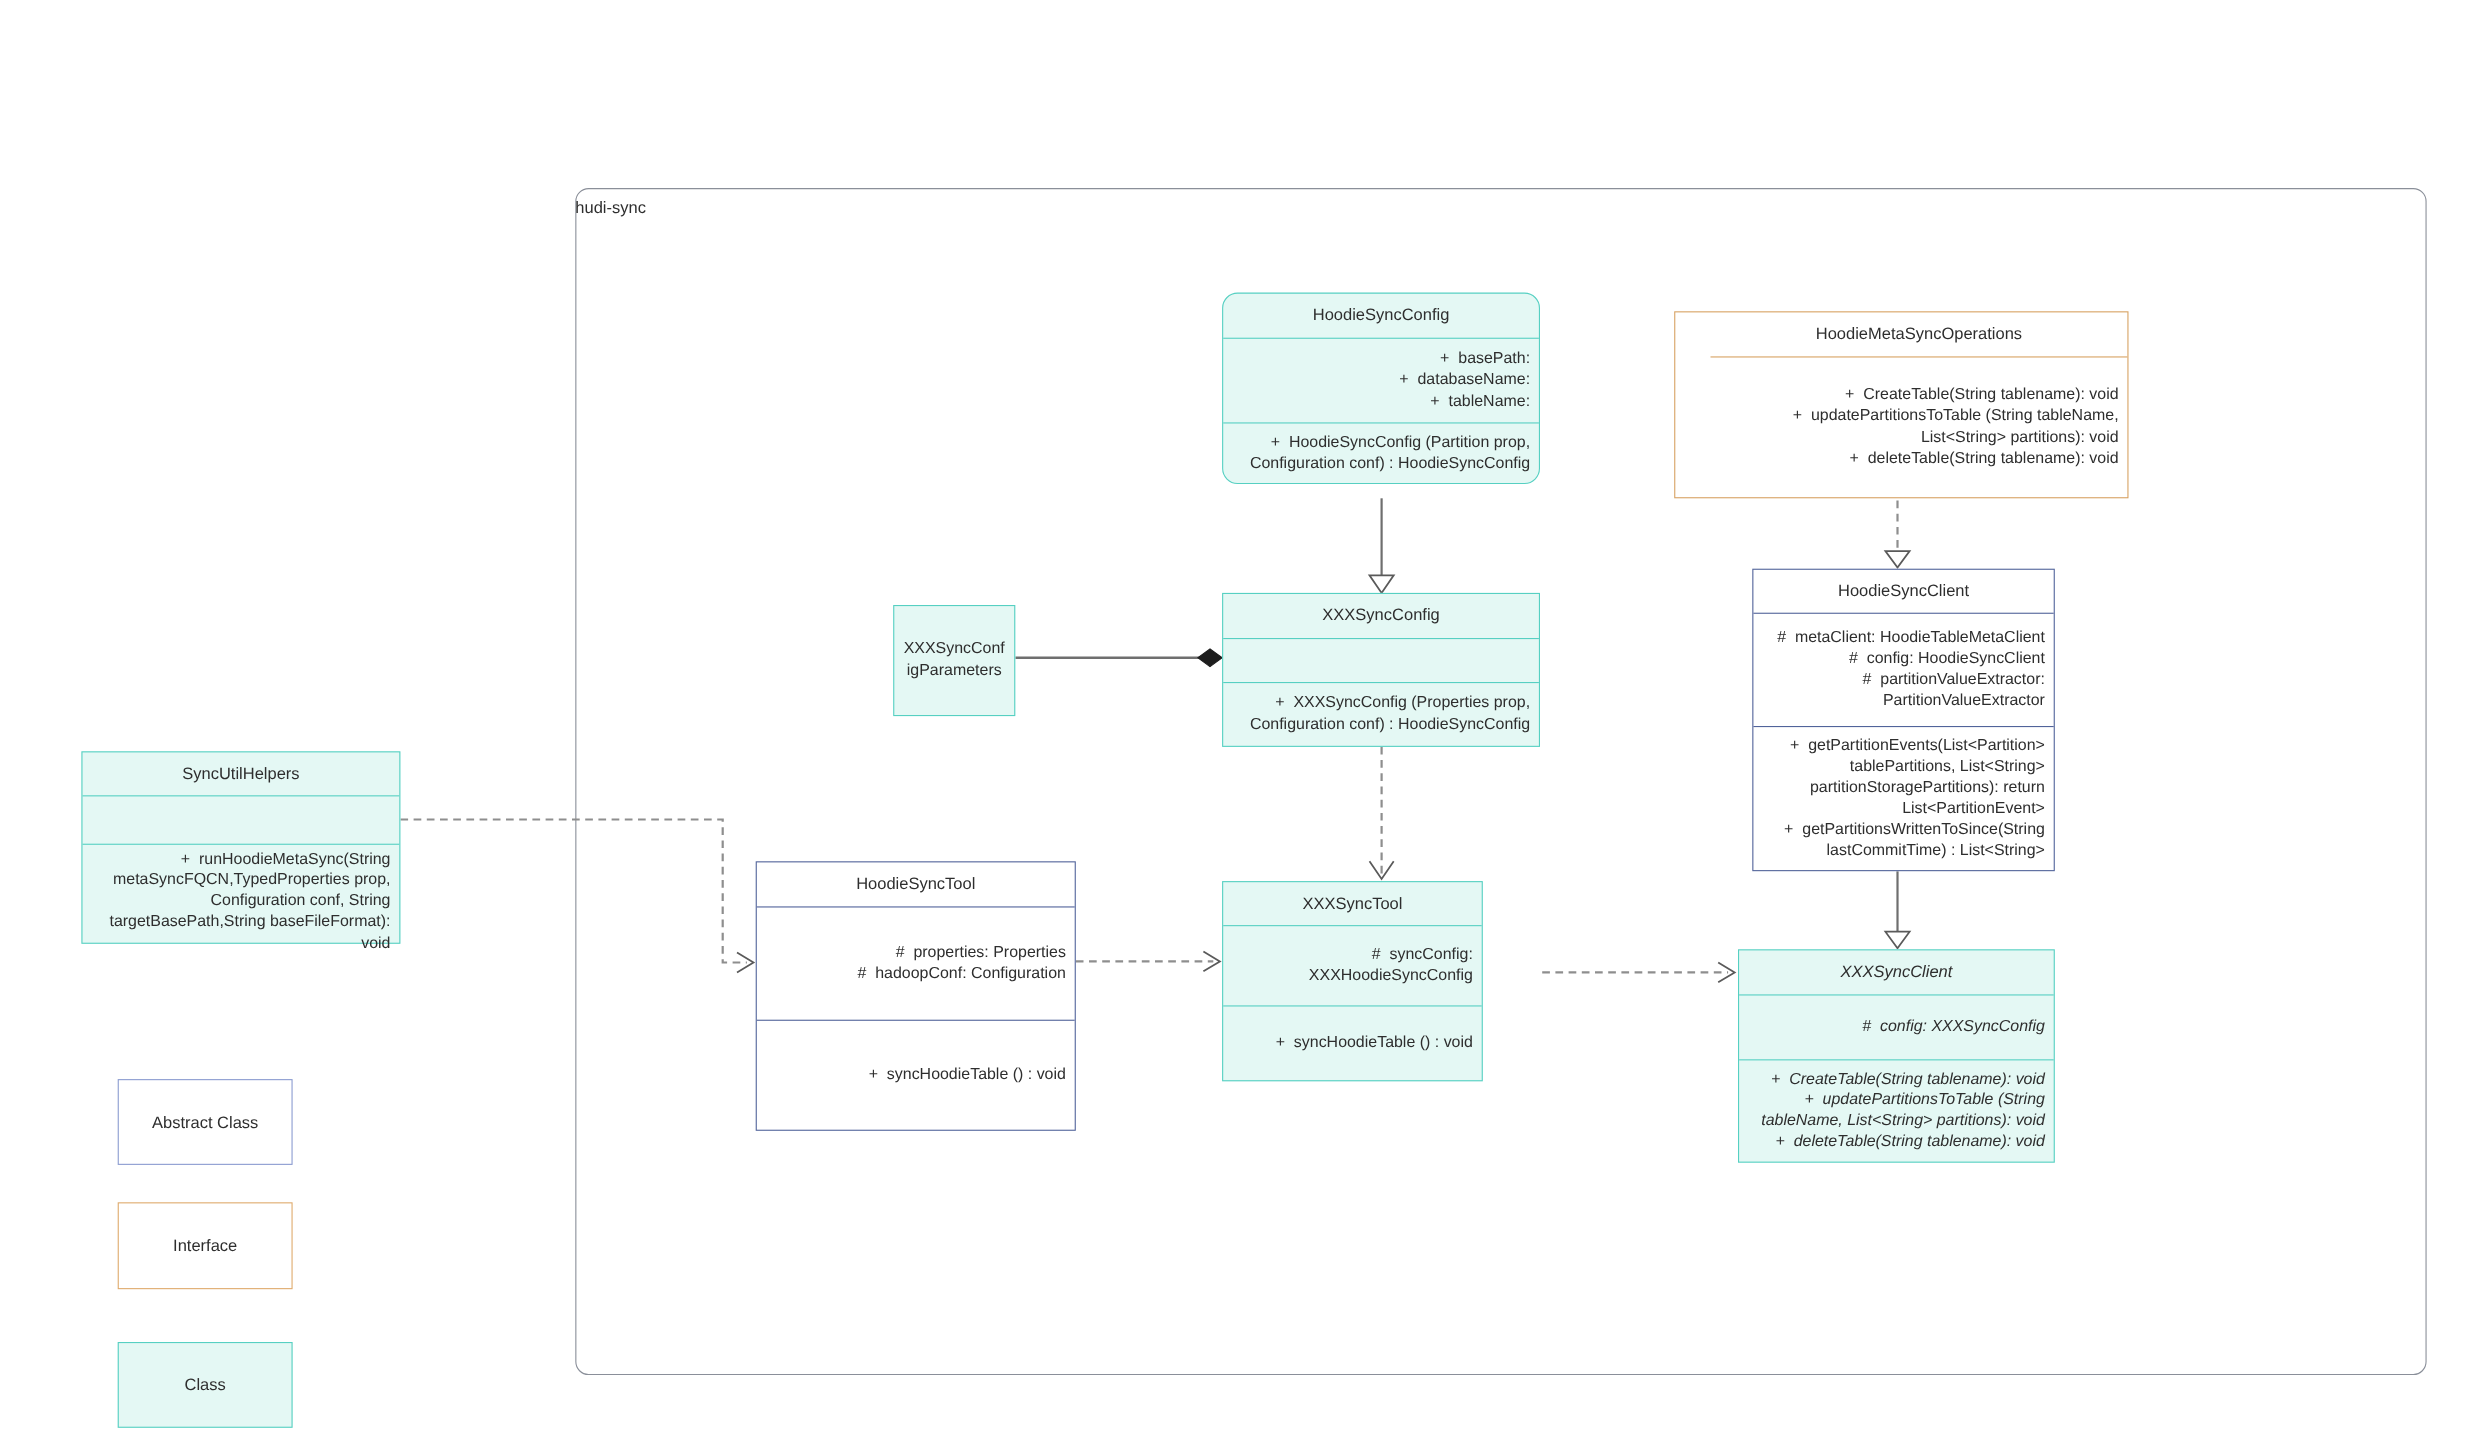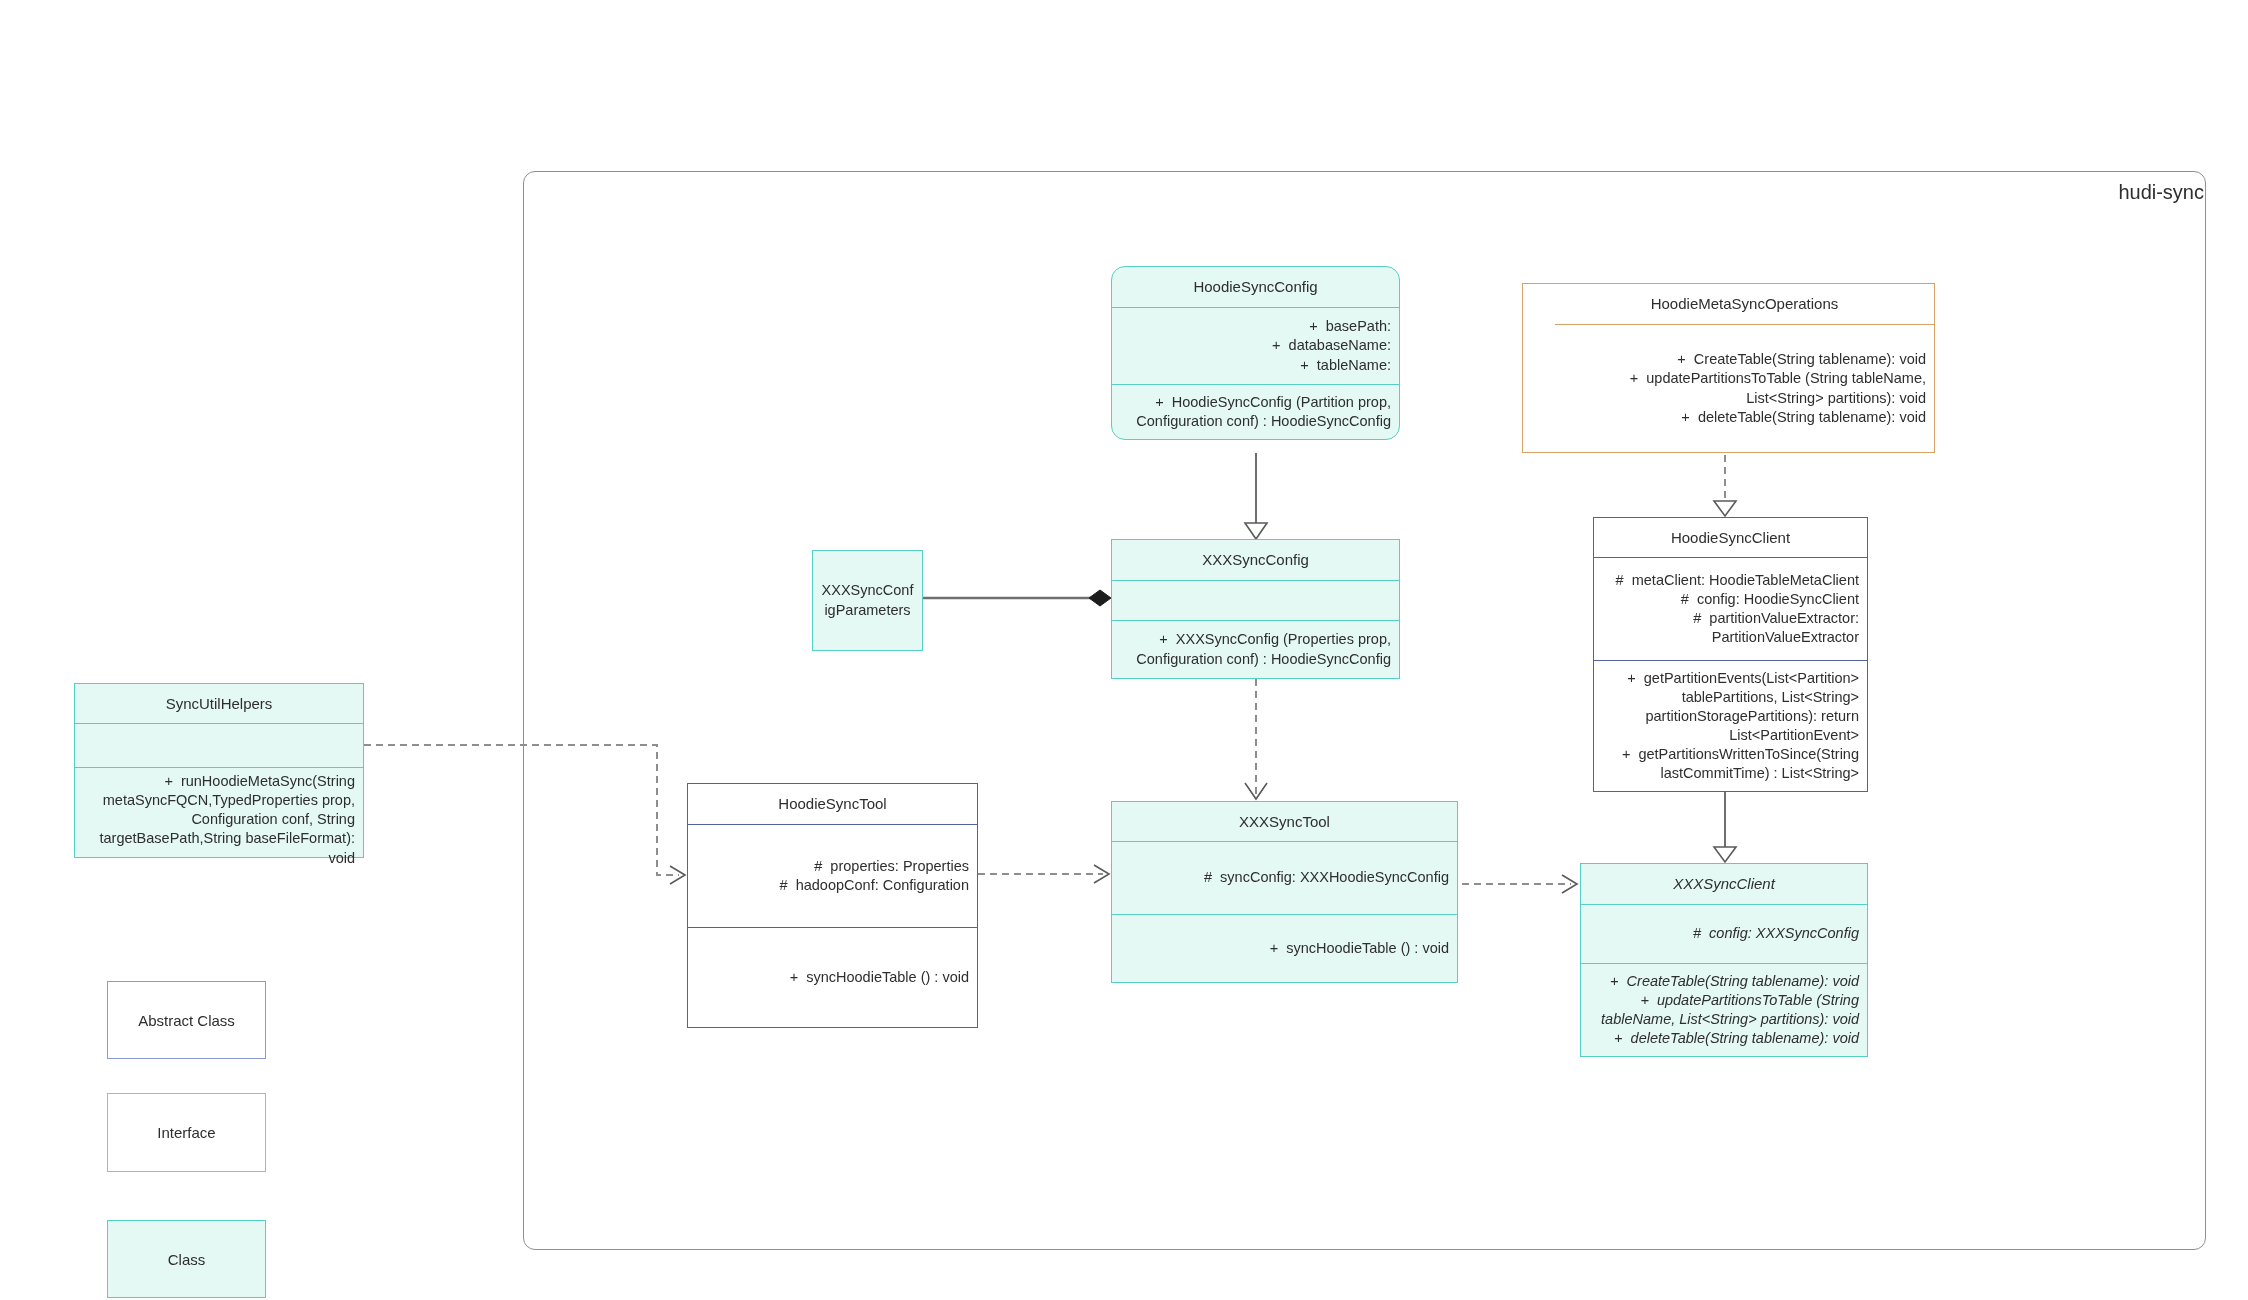--- a/index.html
+++ b/index.html
@@ -5,21 +5,21 @@
   html,body{margin:0;padding:0;background:#ffffff;}
   #canvas{
     position:relative;width:2248px;height:1300px;background:#ffffff;overflow:hidden;
     font-family:"Liberation Sans", sans-serif;color:#2e2e2e;
   }
   #connectors{position:absolute;left:0;top:0;width:2248px;height:1300px;pointer-events:none;}
   .container-frame{
     position:absolute;border:1.5px solid #8a8f99;border-radius:12px;background:transparent;
   }
   .container-label{
-    position:absolute;text-align:right;font-size:20px;color:#2e2e2e;
+    position:absolute;text-align:left;font-size:15px;color:#2e2e2e;
   }
   .uml-box{
     position:absolute;display:flex;flex-direction:column;box-sizing:border-box;
     background:#ffffff;font-size:14.5px;line-height:1.32;
   }
   .uml-box.teal{border:1.6px solid #56d0c2;background:#e4f8f4;}
   .uml-box.abstract{border:1.6px solid #51639a;background:#ffffff;}
   .uml-box.interface{border:1.6px solid #d7a263;background:#ffffff;padding-left:32px;}
   .uml-title{
     flex:0 0 auto;display:flex;align-items:center;justify-content:center;
@@ -144,21 +144,21 @@
     <div class="uml-title" style="height:40px;">HoodieSyncTool</div>
     <div class="uml-section divided" style="height:103px;">
       <div class="member">#  properties: Properties</div>
       <div class="member">#  hadoopConf: Configuration</div>
     </div>
     <div class="uml-section grow">
       <div class="member">+  syncHoodieTable () : void</div>
     </div>
   </div>
 
-  <div class="uml-box teal" style="left:1111px;top:801px;width:347px;height:182px;">
+  <div class="uml-box teal" style="left:1111px;top:801px;width:237px;height:182px;">
     <div class="uml-title" style="height:39px;">XXXSyncTool</div>
     <div class="uml-section divided" style="height:73px;">
       <div class="member">#  syncConfig: XXXHoodieSyncConfig</div>
     </div>
     <div class="uml-section grow">
       <div class="member">+  syncHoodieTable () : void</div>
     </div>
   </div>
 
   <div class="uml-box abstract" style="left:1593px;top:517px;width:275px;height:275px;">

